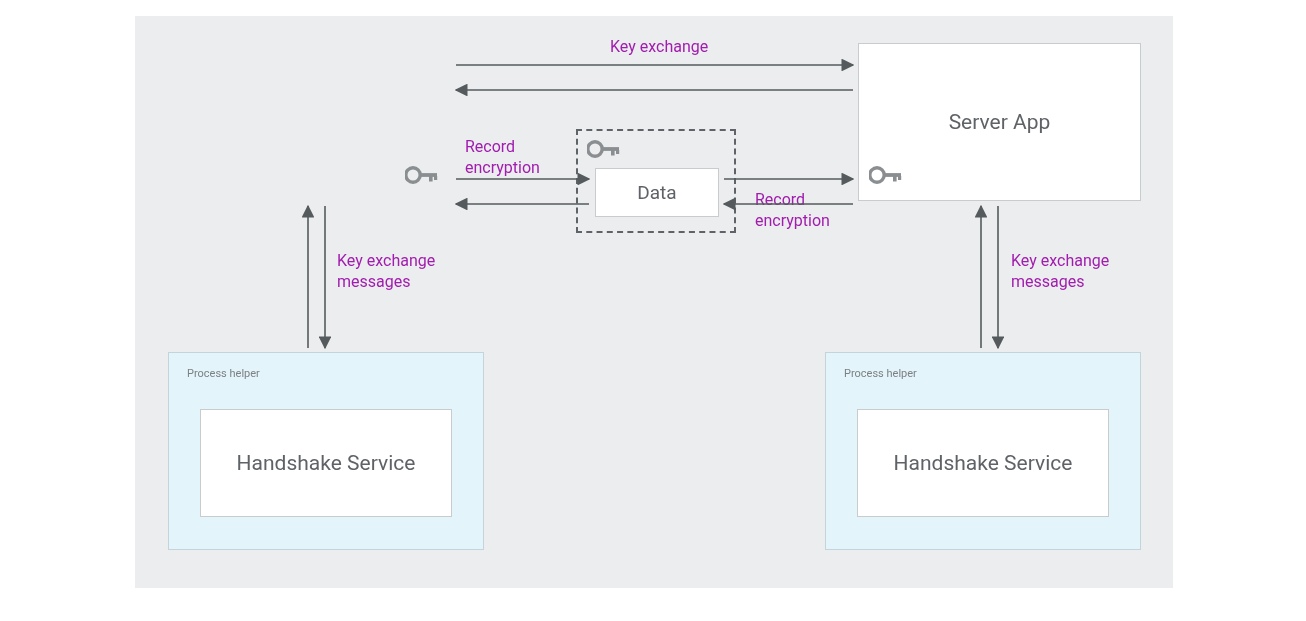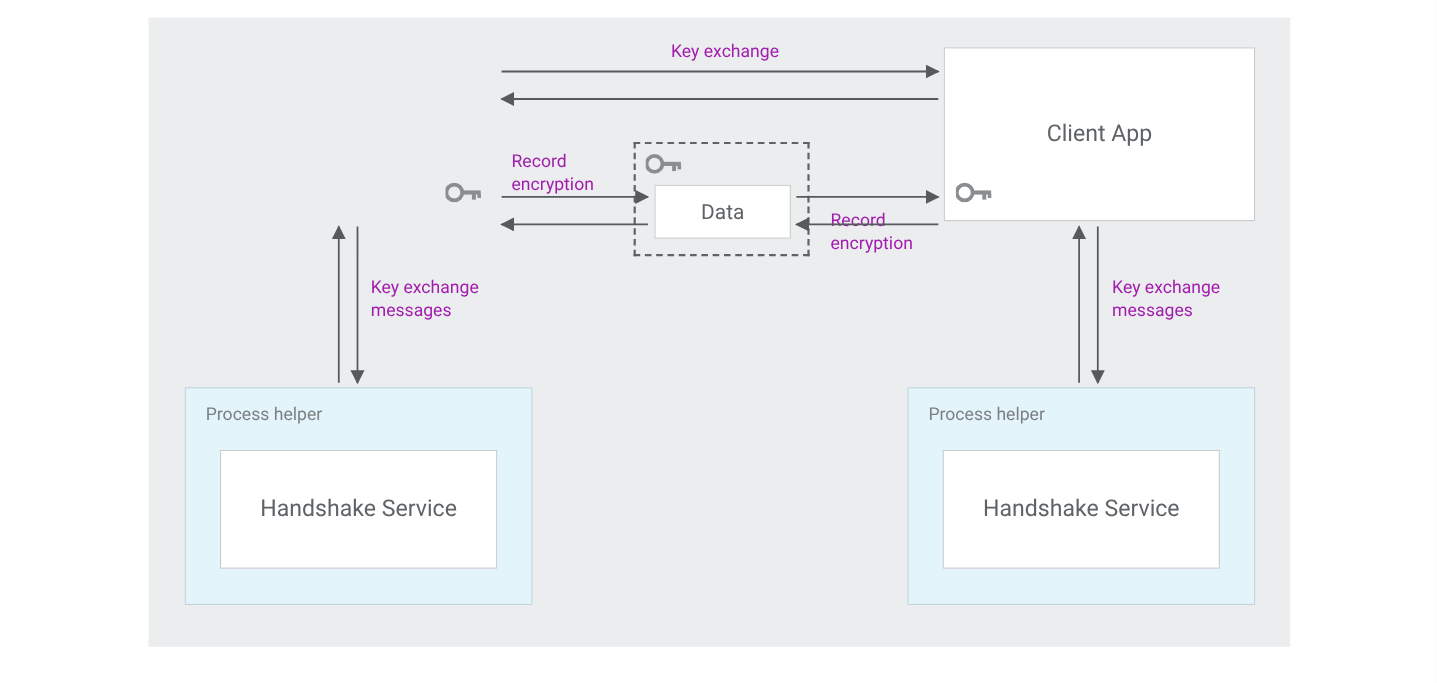--- a/index.html
+++ b/index.html
@@ -38,21 +38,21 @@
   .helper {
     position: absolute;
     background: #e3f4fb;
     border: 1px solid #c4d4da;
     box-sizing: border-box;
   }
   .helper-label {
     position: absolute;
     left: 18px;
     top: 14px;
-    font-size: 16px;
+    font-size: 11px;
     color: #7c8083;
     text-align: center;
   }
   .data-group {
     position: absolute;
     border: 2px dashed #5f6367;
     box-sizing: border-box;
   }
   .caption {
     position: absolute;
@@ -73,21 +73,21 @@
   }
 </style>
 </head>
 <body>
 
 <div class="stage">
   <div class="panel">
 
 
     <div class="box" style="left:723px; top:27px; width:283px; height:158px;">
-      <span class="box-label">Client App</span>
+      <span class="box-label">Server App</span>
     </div>
 
     <div class="data-group" style="left:441px; top:113px; width:160px; height:104px;"></div>
 
     <div class="box" style="left:460px; top:152px; width:124px; height:49px;">
       <span class="box-label" style="font-size:19px;">Data</span>
     </div>
 
     <div class="helper" style="left:33px; top:336px; width:316px; height:198px;">
       <span class="helper-label">Process helper</span>

